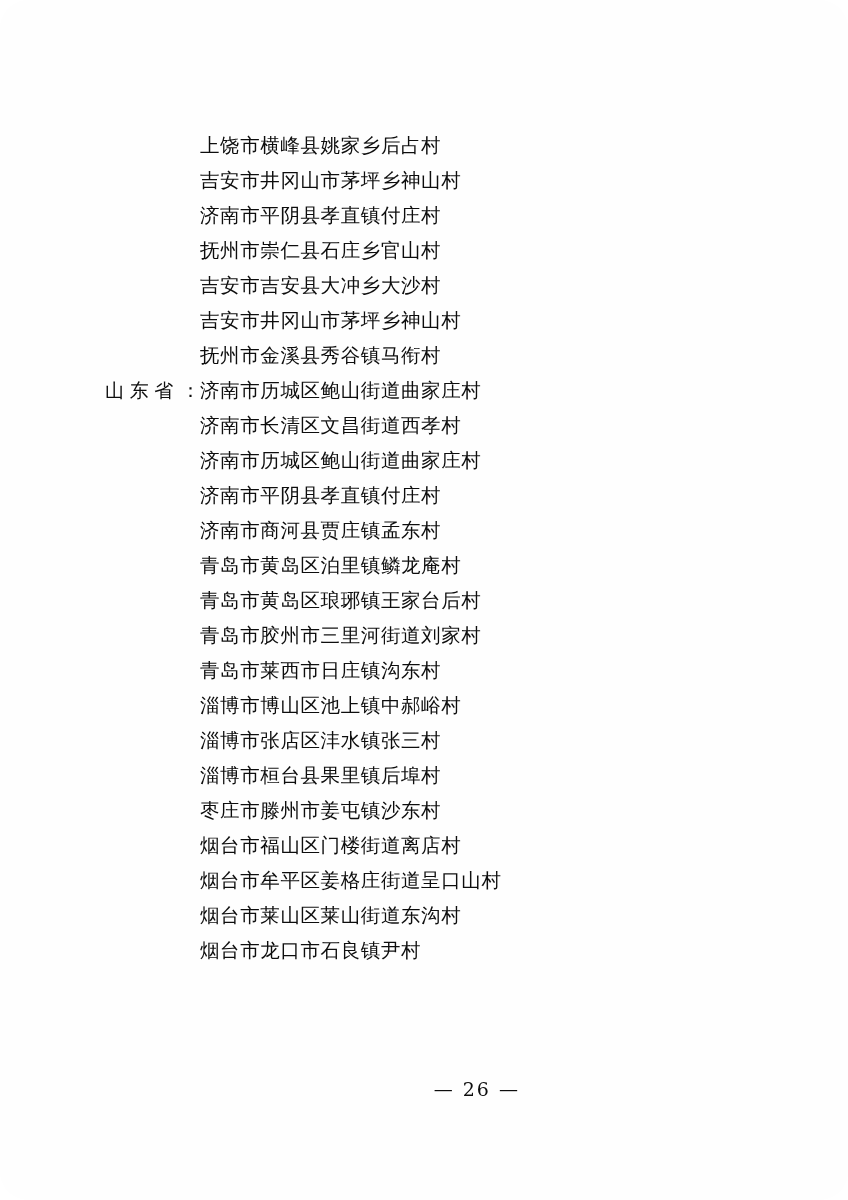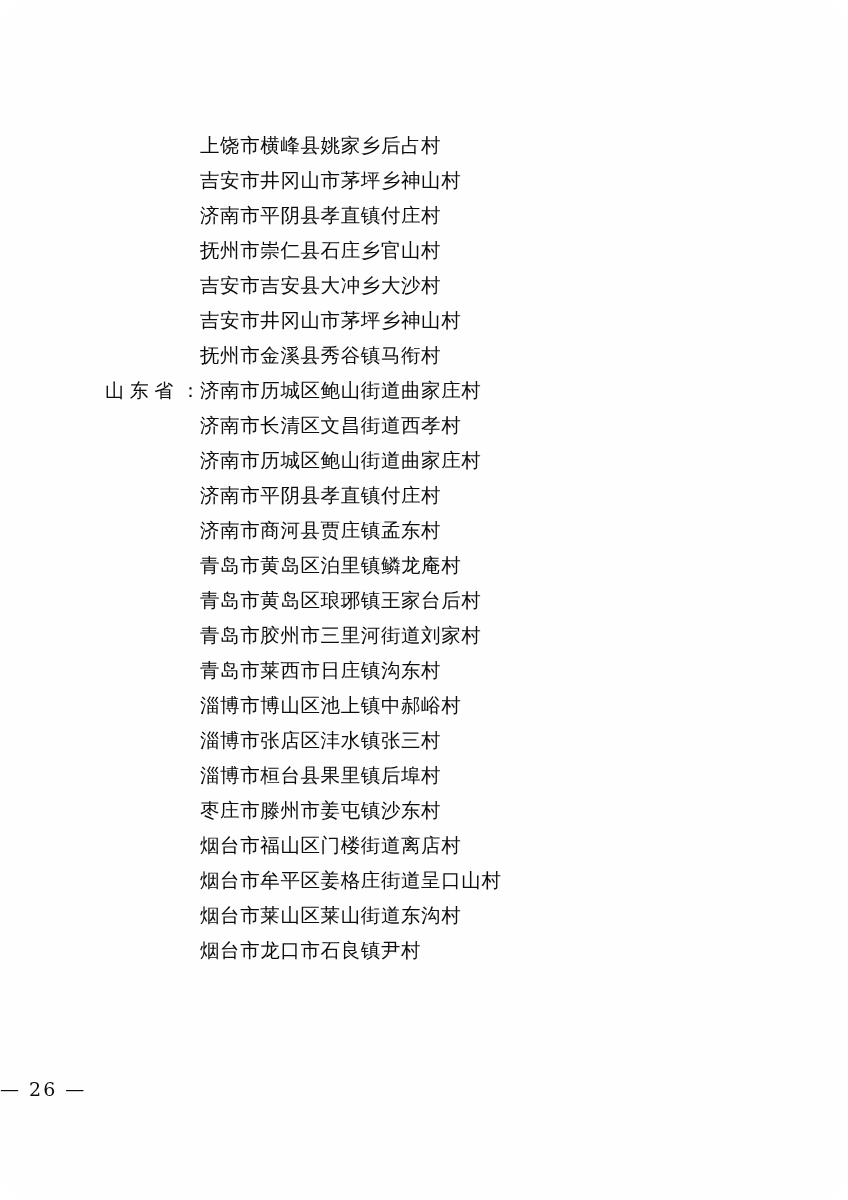--- a/index.html
+++ b/index.html
@@ -44,24 +44,24 @@
   .label .colon {
     margin-left: 2px;
   }
   .entry {
     font-size: 19.5px;
     letter-spacing: 0.6px;
     white-space: nowrap;
   }
   .footer {
     position: absolute;
-    left: 0;
+    left: 8px;
     top: 1078px;
     width: 692px;
-    text-align: left;
+    text-align: right;
     font-size: 19px;
     letter-spacing: 2px;
   }
   .footer-inner {
     display: inline-block;
     padding-right: 180px;
   }
 </style>
 </head>
 <body>

